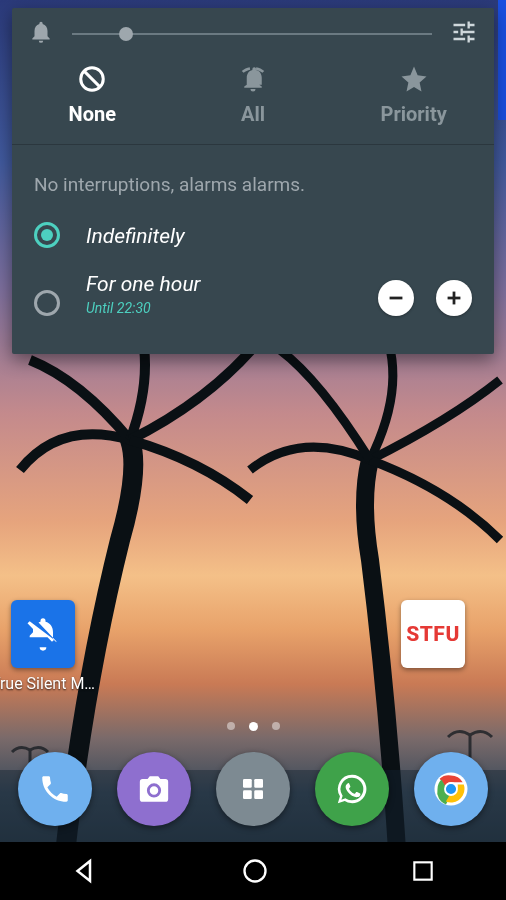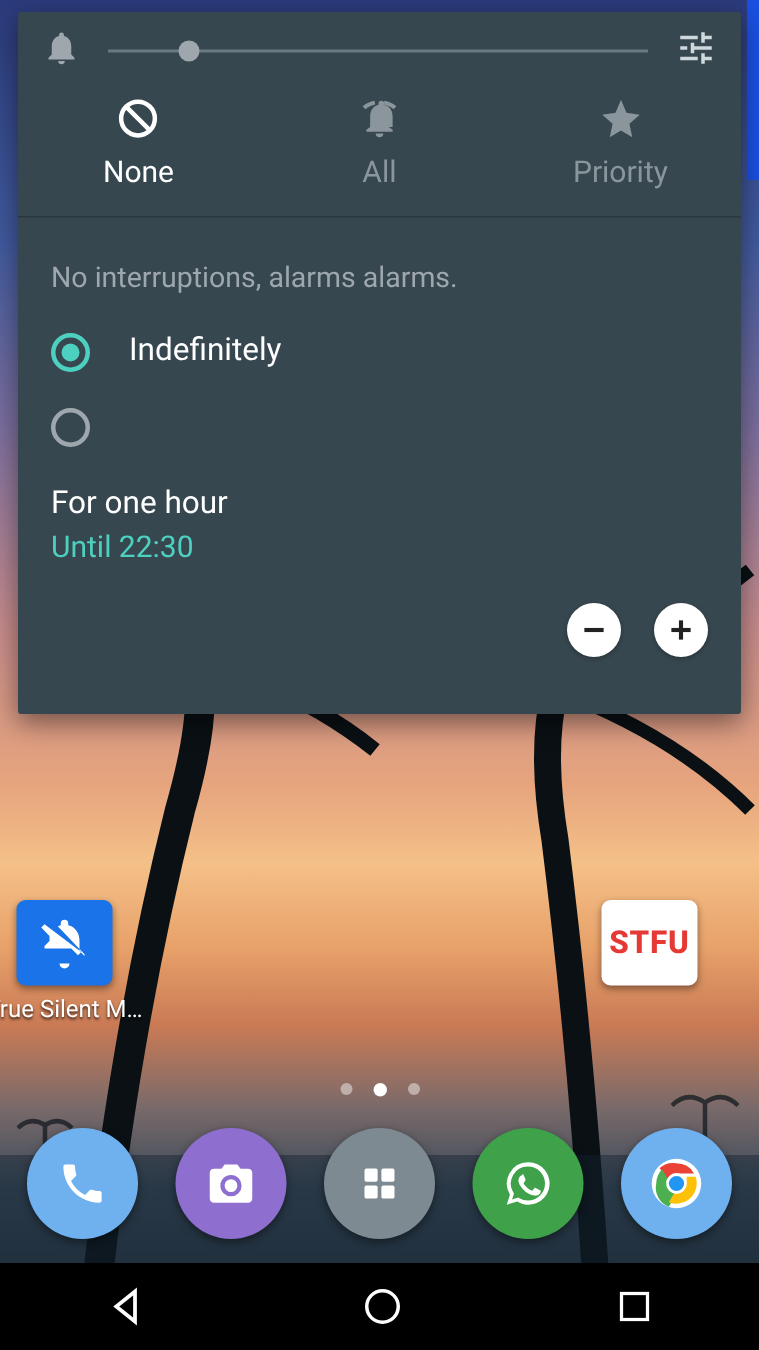--- a/index.html
+++ b/index.html
@@ -56,66 +56,67 @@
     width: 14px; height:14px; border-radius:50%; background:#9ea7ad;
   }
   .tune-icon { color:#cfd8dc; cursor:pointer; }
 
   .tabs {
     display:flex; justify-content:space-around;
     padding: 10px 0 18px 0;
   }
   .tab {
     display:flex; flex-direction:column; align-items:center; gap:8px;
-    color:#8a969c; cursor:pointer; font-size:20px; width:33%;
+    color:#8a969c; cursor:pointer; font-size:20px; width:33%;font-weight:bold;
   }
   .tab.active { color:#ffffff; }
   .tab svg { display:block; }
 
   .divider { height:1px; background:#2b373e; margin: 0; }
 
   .subtitle {
     padding: 28px 22px 8px 22px;
     color:#9ea7ad; font-size:19px;
   }
 
   .option {
-    display:flex; align-items:flex-start;
+    display:flex; align-items:flex-end;
     padding: 18px 22px;
     gap: 26px;
+    font-style: italic;
   }
   .radio {
     width:26px; height:26px; border-radius:50%;
     border:3px solid #9ea7ad; position:relative; cursor:pointer; flex:none;
   }
   .radio.checked { border-color:#4dd0c0; }
   .radio.checked::after {
     content:""; position:absolute; inset:4px; border-radius:50%; background:#4dd0c0;
   }
   .opt-label { color:#fff; font-size:21px; }
-  .opt-sub { color:#4dd0c0; font-size:20px; margin-top:4px; }
+  .opt-sub { color:#4dd0c0; font-size:14px; margin-top:4px; }
   .opt-text { display:flex; flex-direction:column; }
   .opt-right { margin-left:auto; display:flex; gap:22px; }
   .round-btn {
     width:36px; height:36px; border-radius:50%; background:#fff;
     display:flex; align-items:center; justify-content:center;
     cursor:pointer;
     box-shadow: 0 1px 3px rgba(0,0,0,.3);
   }
   .round-btn svg { display:block; }
 
   
   .home-icons {
     position:absolute; left:0; right:0; top: 600px;
     display:flex; justify-content:space-between; padding: 0 38px;
     align-items:flex-start;
   }
   .home-app { width:70px; display:flex; flex-direction:column; align-items:center; }
   .app-tile {
-    width:64px; height:57px; border-radius:6px;
+    width:64px; height:68px; border-radius:6px;
     display:flex; align-items:center; justify-content:center;
     box-shadow:0 2px 5px rgba(0,0,0,.4);
   }
   .tile-blue { background:#1a73e8; }
   .tile-white { background:#fff; }
   .app-label {
     margin-top:6px; color:#fff; font-size:16px;
     text-shadow:0 1px 2px rgba(0,0,0,.8);
     max-width:120px; white-space:nowrap; overflow:hidden; text-overflow:ellipsis;
     text-align:center;
@@ -232,21 +233,21 @@
 
   <div class="subtitle">No interruptions, alarms alarms.</div>
 
   <div class="option">
     <div class="radio checked"></div>
     <div class="opt-text">
       <span class="opt-label">Indefinitely</span>
     </div>
   </div>
 
-  <div class="option" style="padding-top:6px;flex-direction:column;">
+  <div class="option" style="padding-top:6px;">
     <div class="radio"></div>
     <div class="opt-text">
       <span class="opt-label">For one hour</span>
       <span class="opt-sub">Until 22:30</span>
     </div>
     <div class="opt-right">
       <div class="round-btn">
         <svg width="22" height="22" viewBox="0 0 24 24">
             <rect x="5" y="10.5" width="14" height="3" fill="#222"></rect>
           </svg>

